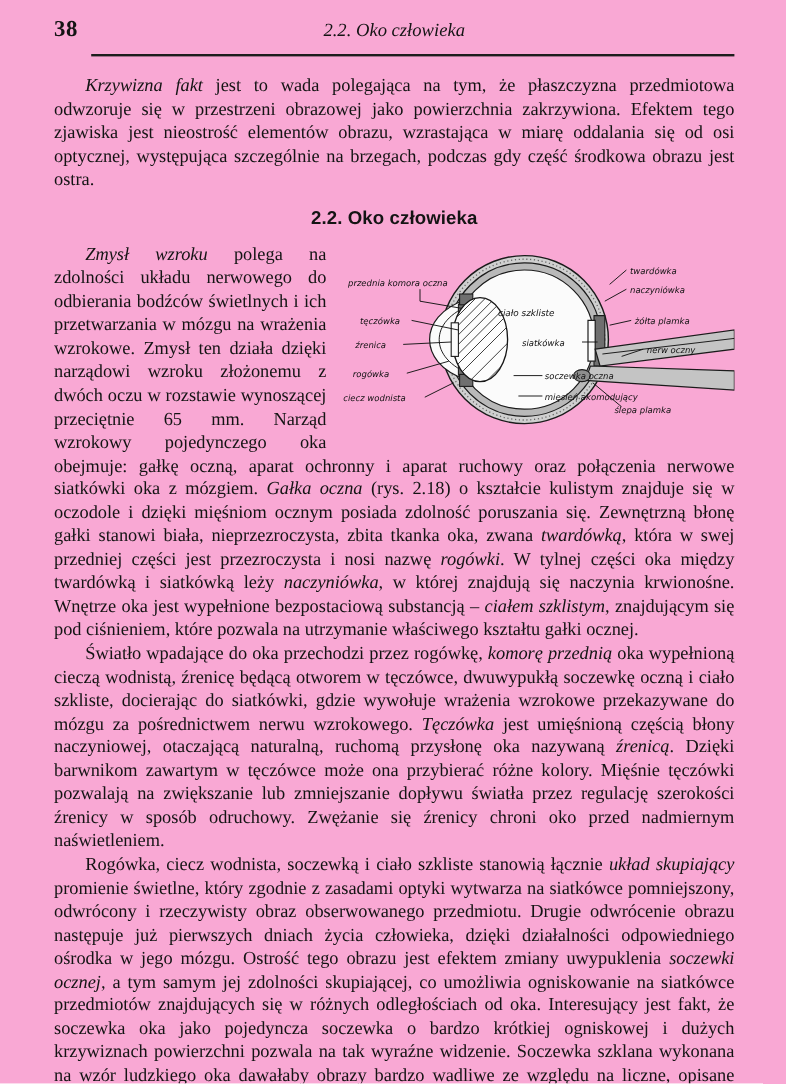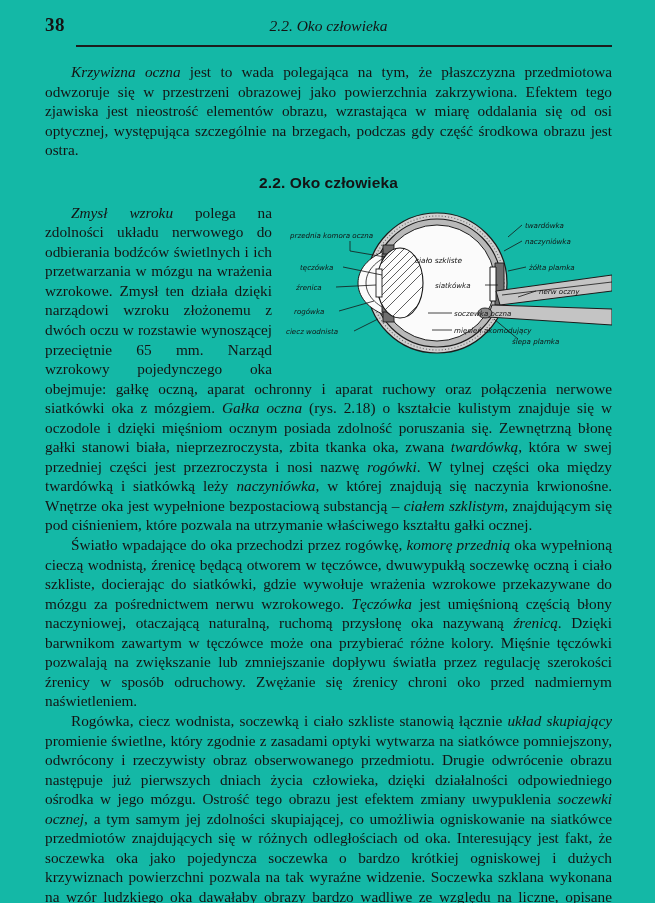--- a/index.html
+++ b/index.html
@@ -9,21 +9,21 @@
     background: #ffffff;
   }
   body {
     font-family: "Liberation Serif", "DejaVu Serif", serif;
     color: #141414;
   }
   .page {
     position: relative;
     width: 655px;
     height: 903px;
-    background: #14b8a6;
+    background: #f9a8d4;
     overflow: hidden;
     box-sizing: border-box;
   }
 
   
   .header {
     position: absolute;
     left: 45px;
     top: 14px;
     width: 567px;
@@ -128,21 +128,21 @@
 
   <div class="header">
     <div class="folio">38</div>
     <div class="running-title">2.2. Oko człowieka</div>
     <div class="header-rule"></div>
   </div>
 
   <div class="body-col">
 
 
-    <p class="indent"><span class="it">Krzywizna oczna</span><span> jest to wada polegająca na tym, że płaszczyzna przedmiotowa odwzoruje się w przestrzeni obrazowej jako powierzchnia zakrzywiona. Efektem tego zjawiska jest nieostrość elementów obrazu, wzrastająca w miarę oddalania się od osi optycznej, występująca szczególnie na brzegach, podczas gdy część środkowa obrazu jest ostra.</span></p>
+    <p class="indent"><span class="it">Krzywizna fakt</span><span> jest to wada polegająca na tym, że płaszczyzna przedmiotowa odwzoruje się w przestrzeni obrazowej jako powierzchnia zakrzywiona. Efektem tego zjawiska jest nieostrość elementów obrazu, wzrastająca w miarę oddalania się od osi optycznej, występująca szczególnie na brzegach, podczas gdy część środkowa obrazu jest ostra.</span></p>
 
     <h2 class="section">2.2. Oko człowieka</h2>
 
     <div class="figure">
       <div class="art">
         <svg width="330" height="160" viewBox="0 0 330 160" xmlns="http://www.w3.org/2000/svg">
           <defs>
             <clipPath id="lensClip">
               <ellipse cx="118" cy="78" rx="23" ry="35"></ellipse>
             </clipPath>

